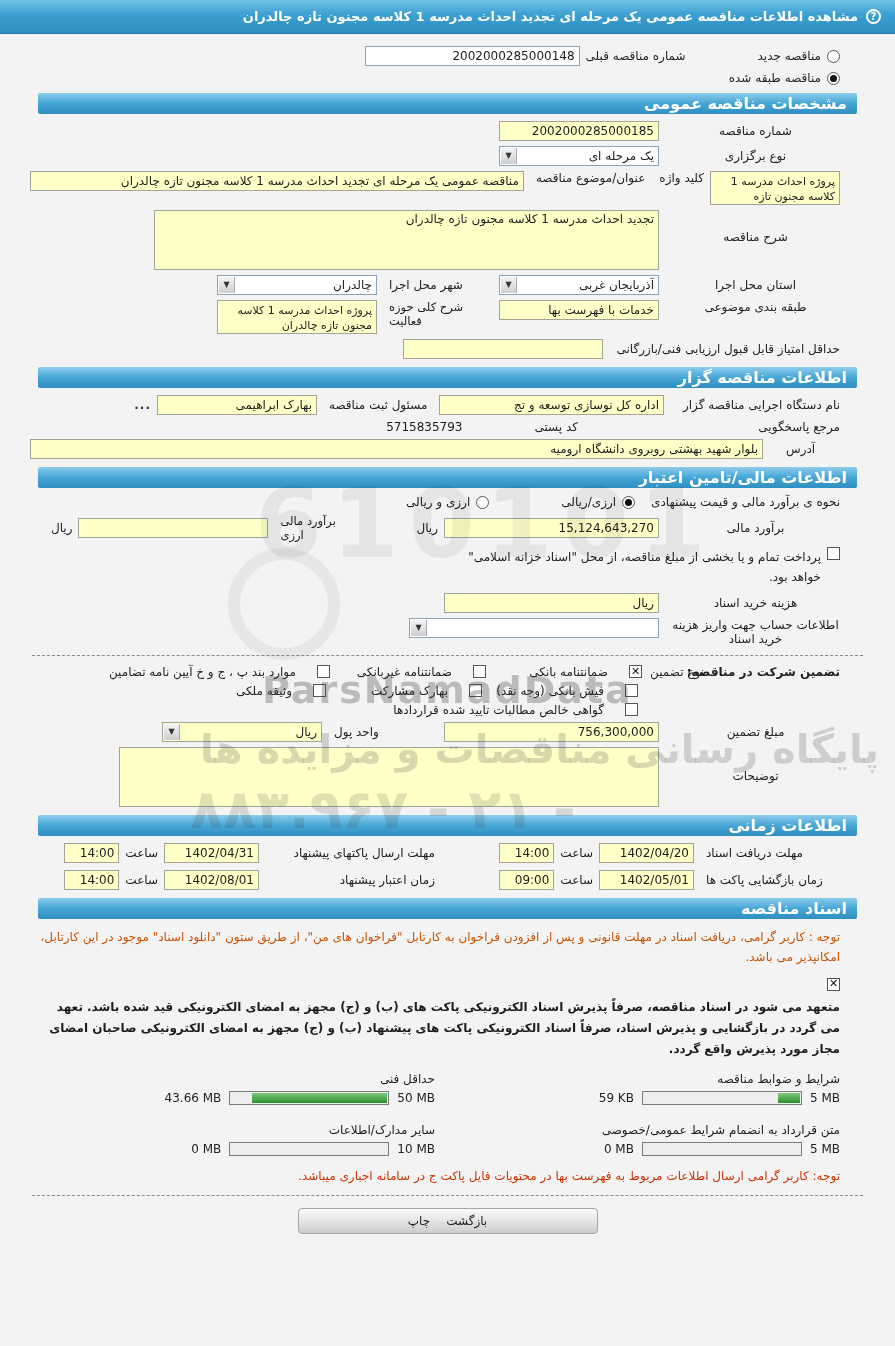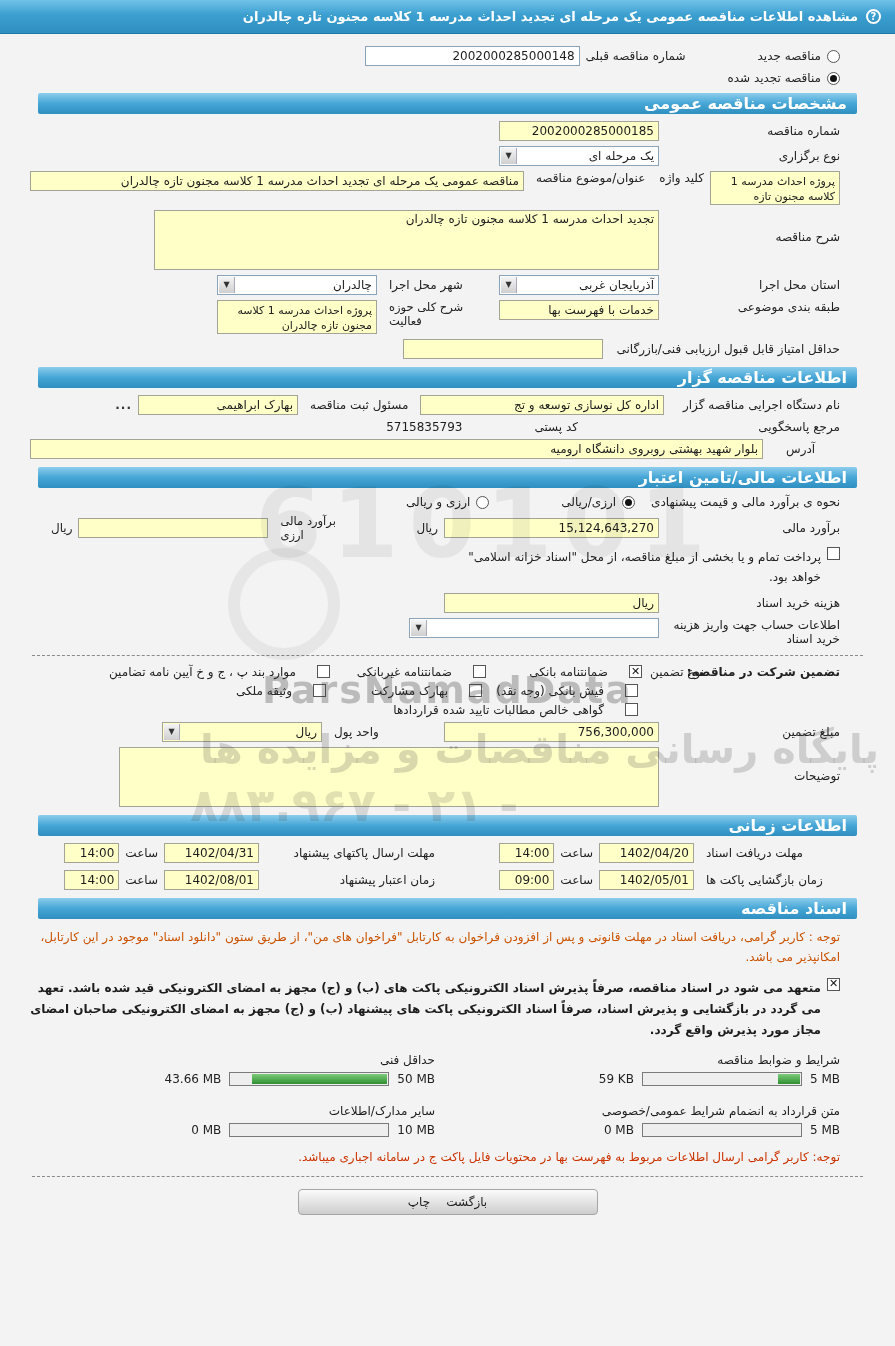--- a/index.html
+++ b/index.html
@@ -25,39 +25,39 @@
     background: linear-gradient(180deg,#8ccdec 0%, #46a6d6 50%, #2e8fc0 100%);
     color:#fff; font-weight:bold; font-size:16px;
     display:flex; align-items:center; border-radius:2px;
   }
   
   .row { display:flex; align-items:center; gap:6px; margin: 5px 55px 5px 30px; }
   .row.top-align { align-items:flex-start; }
   .lbl { color:#222; white-space:nowrap; }
   .lbl.wrap { white-space:normal; }
   .strong { font-weight:bold; }
-  .w175 { width:175px; text-align:right; padding-left:6px; flex-shrink:0;}
+  .w175 { width:175px; text-align:center; padding-left:6px; flex-shrink:0;}
   .w140 { width:140px; text-align:left; padding-left:6px; flex-shrink:0;}
   .w170 { width:170px; text-align:right; padding-left:6px; flex-shrink:0;}
   .w110 { width:110px; text-align:left; padding-left:6px; flex-shrink:0;}
   .w130 { width:130px; flex-shrink:0;}
   .w70  { width:70px; text-align:left; padding-left:6px; flex-shrink:0; white-space:normal; font-size:11.5px;}
   .box {
     background:#ffffc8; border:1px solid #a3a396; height:20px; line-height:18px;
     padding:0 4px; overflow:hidden; white-space:nowrap;
   }
   .box.white { background:#fff; border:1px solid #8ba3b8; }
   .box.multi { height:34px; line-height:15px; white-space:normal; font-size:11px; padding:2px 4px;}
   .box.area { height:60px; line-height:16px; white-space:normal; vertical-align:top; }
   .ltr { direction:ltr; text-align:right; unicode-bidi:embed; }
   .f160 { width:160px; flex-shrink:0;}
   .f130 { width:130px; flex-shrink:0;}
   .f215 { width:215px; flex-shrink:0;}
   .f200 { width:200px; flex-shrink:0;}
-  .f225 { width:244px; flex-shrink:0;}
+  .f225 { width:225px; flex-shrink:0;}
   .f250 { width:250px; flex-shrink:0;}
   .w90 { width:95px; flex-shrink:0;}
   .w55 { width:55px; flex-shrink:0;}
   .wide { width:505px; }
   .sel { background:#fff; border:1px solid #8ba3b8; height:20px; line-height:18px;
     padding:0 4px 0 20px; position:relative; overflow:hidden; white-space:nowrap;}
   .sel.yellow { background:#ffffc8; border-color:#a3a396; }
   .sel .arr { position:absolute; left:1px; top:1px; bottom:1px; width:16px;
     background:linear-gradient(180deg,#f4f4f4,#cfcfcf); border-right:1px solid #aab;
     display:flex; align-items:center; justify-content:center; font-size:8px; color:#333;}
@@ -96,41 +96,41 @@
   .gap80 { width:80px; flex-shrink:0;}
   
   .wm { position:absolute; inset:0; pointer-events:none; z-index:5; }
   .wm > div { position:absolute; white-space:nowrap; }
   .wm-num { top:468px; left:255px; font-size:96px; font-weight:bold; color:rgba(0,0,0,0.06);
     letter-spacing:10px; direction:ltr; }
   .wm-circle { top:548px; left:228px; width:112px; height:112px; border:12px solid rgba(0,0,0,0.05); border-radius:50%; }
   .wm-brand { top:668px; left:262px; font-size:38px; font-weight:bold; color:rgba(60,60,60,0.30);
     direction:ltr; letter-spacing:2px; }
   .wm-line { top:726px; left:200px; font-size:40px; font-weight:bold; color:rgba(60,60,60,0.20); }
-  .wm-phone { top:778px; left:190px; font-size:46px; font-weight:bold; color:rgba(60,60,60,0.16); direction:ltr; }
+  .wm-phone { top:778px; left:190px; font-size:54px; font-weight:bold; color:rgba(60,60,60,0.16); direction:ltr; }
 </style>
 </head>
 <body>
 
 <div class="titlebar">
   <span class="info-icon">?</span>
   <span>مشاهده اطلاعات مناقصه عمومی یک مرحله ای تجدید احداث مدرسه 1 کلاسه مجنون تازه چالدران</span>
 </div>
 
 <div>
   <div class="row" style="margin-top:12px;">
     <span class="rd"></span>
     <span class="lbl">مناقصه جدید</span>
     <span class="gap60"></span>
     <span class="lbl">شماره مناقصه قبلی</span>
     <div class="box white ltr" style="width:215px;">2002000285000148</div>
   </div>
   <div class="row">
     <span class="rd on"></span>
-    <span class="lbl">مناقصه تجدید شده</span>
+    <span class="lbl">مناقصه طبقه شده</span>
   </div>
 </div>
 
 <div class="secbar">مشخصات مناقصه عمومی</div>
 
 <div class="row">
   <span class="lbl w175">شماره مناقصه</span>
   <div class="box ltr f160">2002000285000185</div>
 </div>
 
@@ -327,21 +327,21 @@
     <div class="box ltr w90">1402/08/01</div>
     <span class="lbl">ساعت</span>
     <div class="box ltr w55">14:00</div>
   </div>
 </div>
 
 <div class="secbar">اسناد مناقصه</div>
 
 <div class="notice">توجه : کاربر گرامی، دریافت اسناد در مهلت قانونی و پس از افزودن فراخوان به کارتابل "فراخوان های من"، از طریق ستون "دانلود اسناد" موجود در این کارتابل، امکانپذیر می باشد.</div>
 
-<div class="row top-align" style="margin-top:10px;">
+<div class="row top-align" style="margin-top:10px;flex-direction:column;">
   <span class="cb on"></span>
   <span class="pledge-text">متعهد می شود در اسناد مناقصه، صرفاً پذیرش اسناد الکترونیکی پاکت های (ب) و (ج) مجهز به امضای الکترونیکی قید شده باشد. تعهد می گردد در بازگشایی و پذیرش اسناد، صرفاً اسناد الکترونیکی پاکت های پیشنهاد (ب) و (ج) مجهز به امضای الکترونیکی صاحبان امضای مجاز مورد پذیرش واقع گردد.</span>
 </div>
 
 <div class="files">
   <div class="fcell">
     <div class="flabel">شرایط و ضوابط مناقصه</div>
     <div class="fbar">
       <span class="fsize ltr">5 MB</span>
       <span class="pbar">

